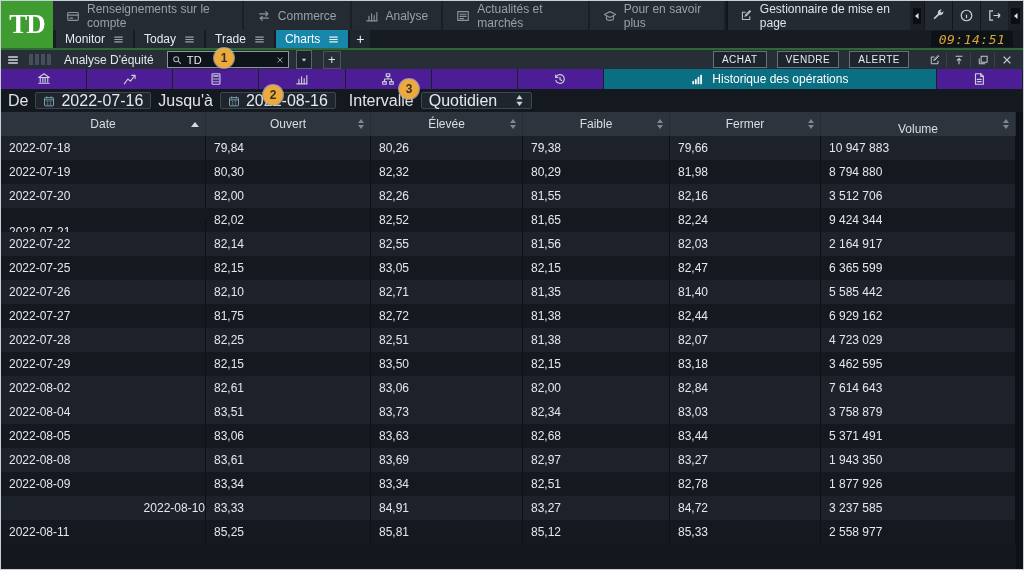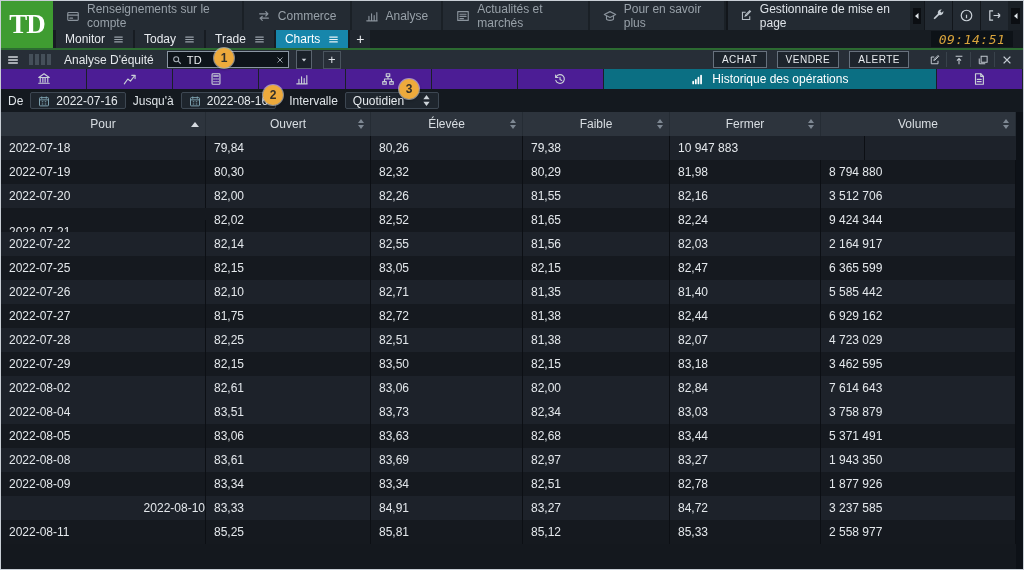--- a/index.html
+++ b/index.html
@@ -75,21 +75,21 @@
 
   
   .viewbar{position:absolute;left:0;top:68px;right:0;height:20px;background:#4c1d95;display:flex;}
   .seg{flex:1;display:flex;align-items:center;justify-content:center;border-right:1px solid #1a2028;
        color:#c9d0d7;gap:7px;}
   .seg svg{width:14px;height:14px}
   .seg-active{flex:3.9;background:var(--seg-active);color:#fff;font-size:12px;}
 
   
   .filterbar{position:absolute;left:0;top:88px;right:0;height:23px;background:#14191f;display:flex;
-             align-items:center;padding:0 7px;gap:7px;color:#dfe4e8;font-size:12px;}
+             align-items:center;padding:0 7px;gap:7px;color:#dfe4e8;font-size:16px;}
   .datebox,.selectbox{display:flex;align-items:center;gap:6px;height:15px;padding:0 7px;
              background:#1e252d;border:1px solid #3d4752;border-radius:2px;color:#e6eaee;}
   .cal{color:#7fa3b2}.cal svg{width:12px;height:12px}
   .selectbox .spin{margin-left:12px;color:#cdd3d9}.spin svg{width:9px;height:11px}
 
   
   .badge{position:absolute;width:20px;height:20px;border-radius:50%;background:var(--badge);
          color:#33302a;font-size:12px;font-weight:bold;display:flex;align-items:center;
          justify-content:center;box-shadow:0 0 0 1px rgba(255,255,255,.5),0 1px 3px rgba(0,0,0,.55);z-index:6}
   .badge1{left:213px;top:47px}.badge2{left:262px;top:84px}.badge3{left:398px;top:78px}
@@ -413,21 +413,21 @@
       </span>
     </div>
   </div>
 
   <div class="badge badge1">1</div>
   <div class="badge badge2">2</div>
   <div class="badge badge3">3</div>
 
   <div class="thead">
       <div class="th" style="width: 205px;">
-        <span class="th-label">Pour</span>
+        <span class="th-label">Date</span>
         <span class="sortwrap">
           <i class="tri-up"></i>
         </span>
       </div>
       <div class="th" style="width: 165px;">
         <span class="th-label">Ouvert</span>
         <span class="sortwrap">
           <i class="tri-up dim"></i>
           <i class="tri-dn dim"></i>
         </span>
@@ -446,34 +446,35 @@
           <i class="tri-dn dim"></i>
         </span>
       </div>
       <div class="th" style="width: 151px;">
         <span class="th-label">Fermer</span>
         <span class="sortwrap">
           <i class="tri-up dim"></i>
           <i class="tri-dn dim"></i>
         </span>
       </div>
-      <div class="th" style="width: 195px;">
+      <div class="th" style="width: 195px; align-items: flex-end;">
         <span class="th-label">Volume</span>
         <span class="sortwrap">
           <i class="tri-up dim"></i>
           <i class="tri-dn dim"></i>
         </span>
       </div>
     </div>
   <div class="tbody">
       <div class="trow light">
         <div class="td" style="width: 205px;">2022-07-18</div>
         <div class="td" style="width: 165px;">79,84</div>
         <div class="td" style="width: 152px;">80,26</div>
         <div class="td" style="width: 147px;">79,38</div>
+        <div class="td" style="width: 151px;">79,66</div>
         <div class="td" style="width: 195px;">10 947 883</div>
       </div>
       <div class="trow dark">
         <div class="td" style="width: 205px;">2022-07-19</div>
         <div class="td" style="width: 165px;">80,30</div>
         <div class="td" style="width: 152px;">82,32</div>
         <div class="td" style="width: 147px;">80,29</div>
         <div class="td" style="width: 151px;">81,98</div>
         <div class="td" style="width: 195px;">8 794 880</div>
       </div>

